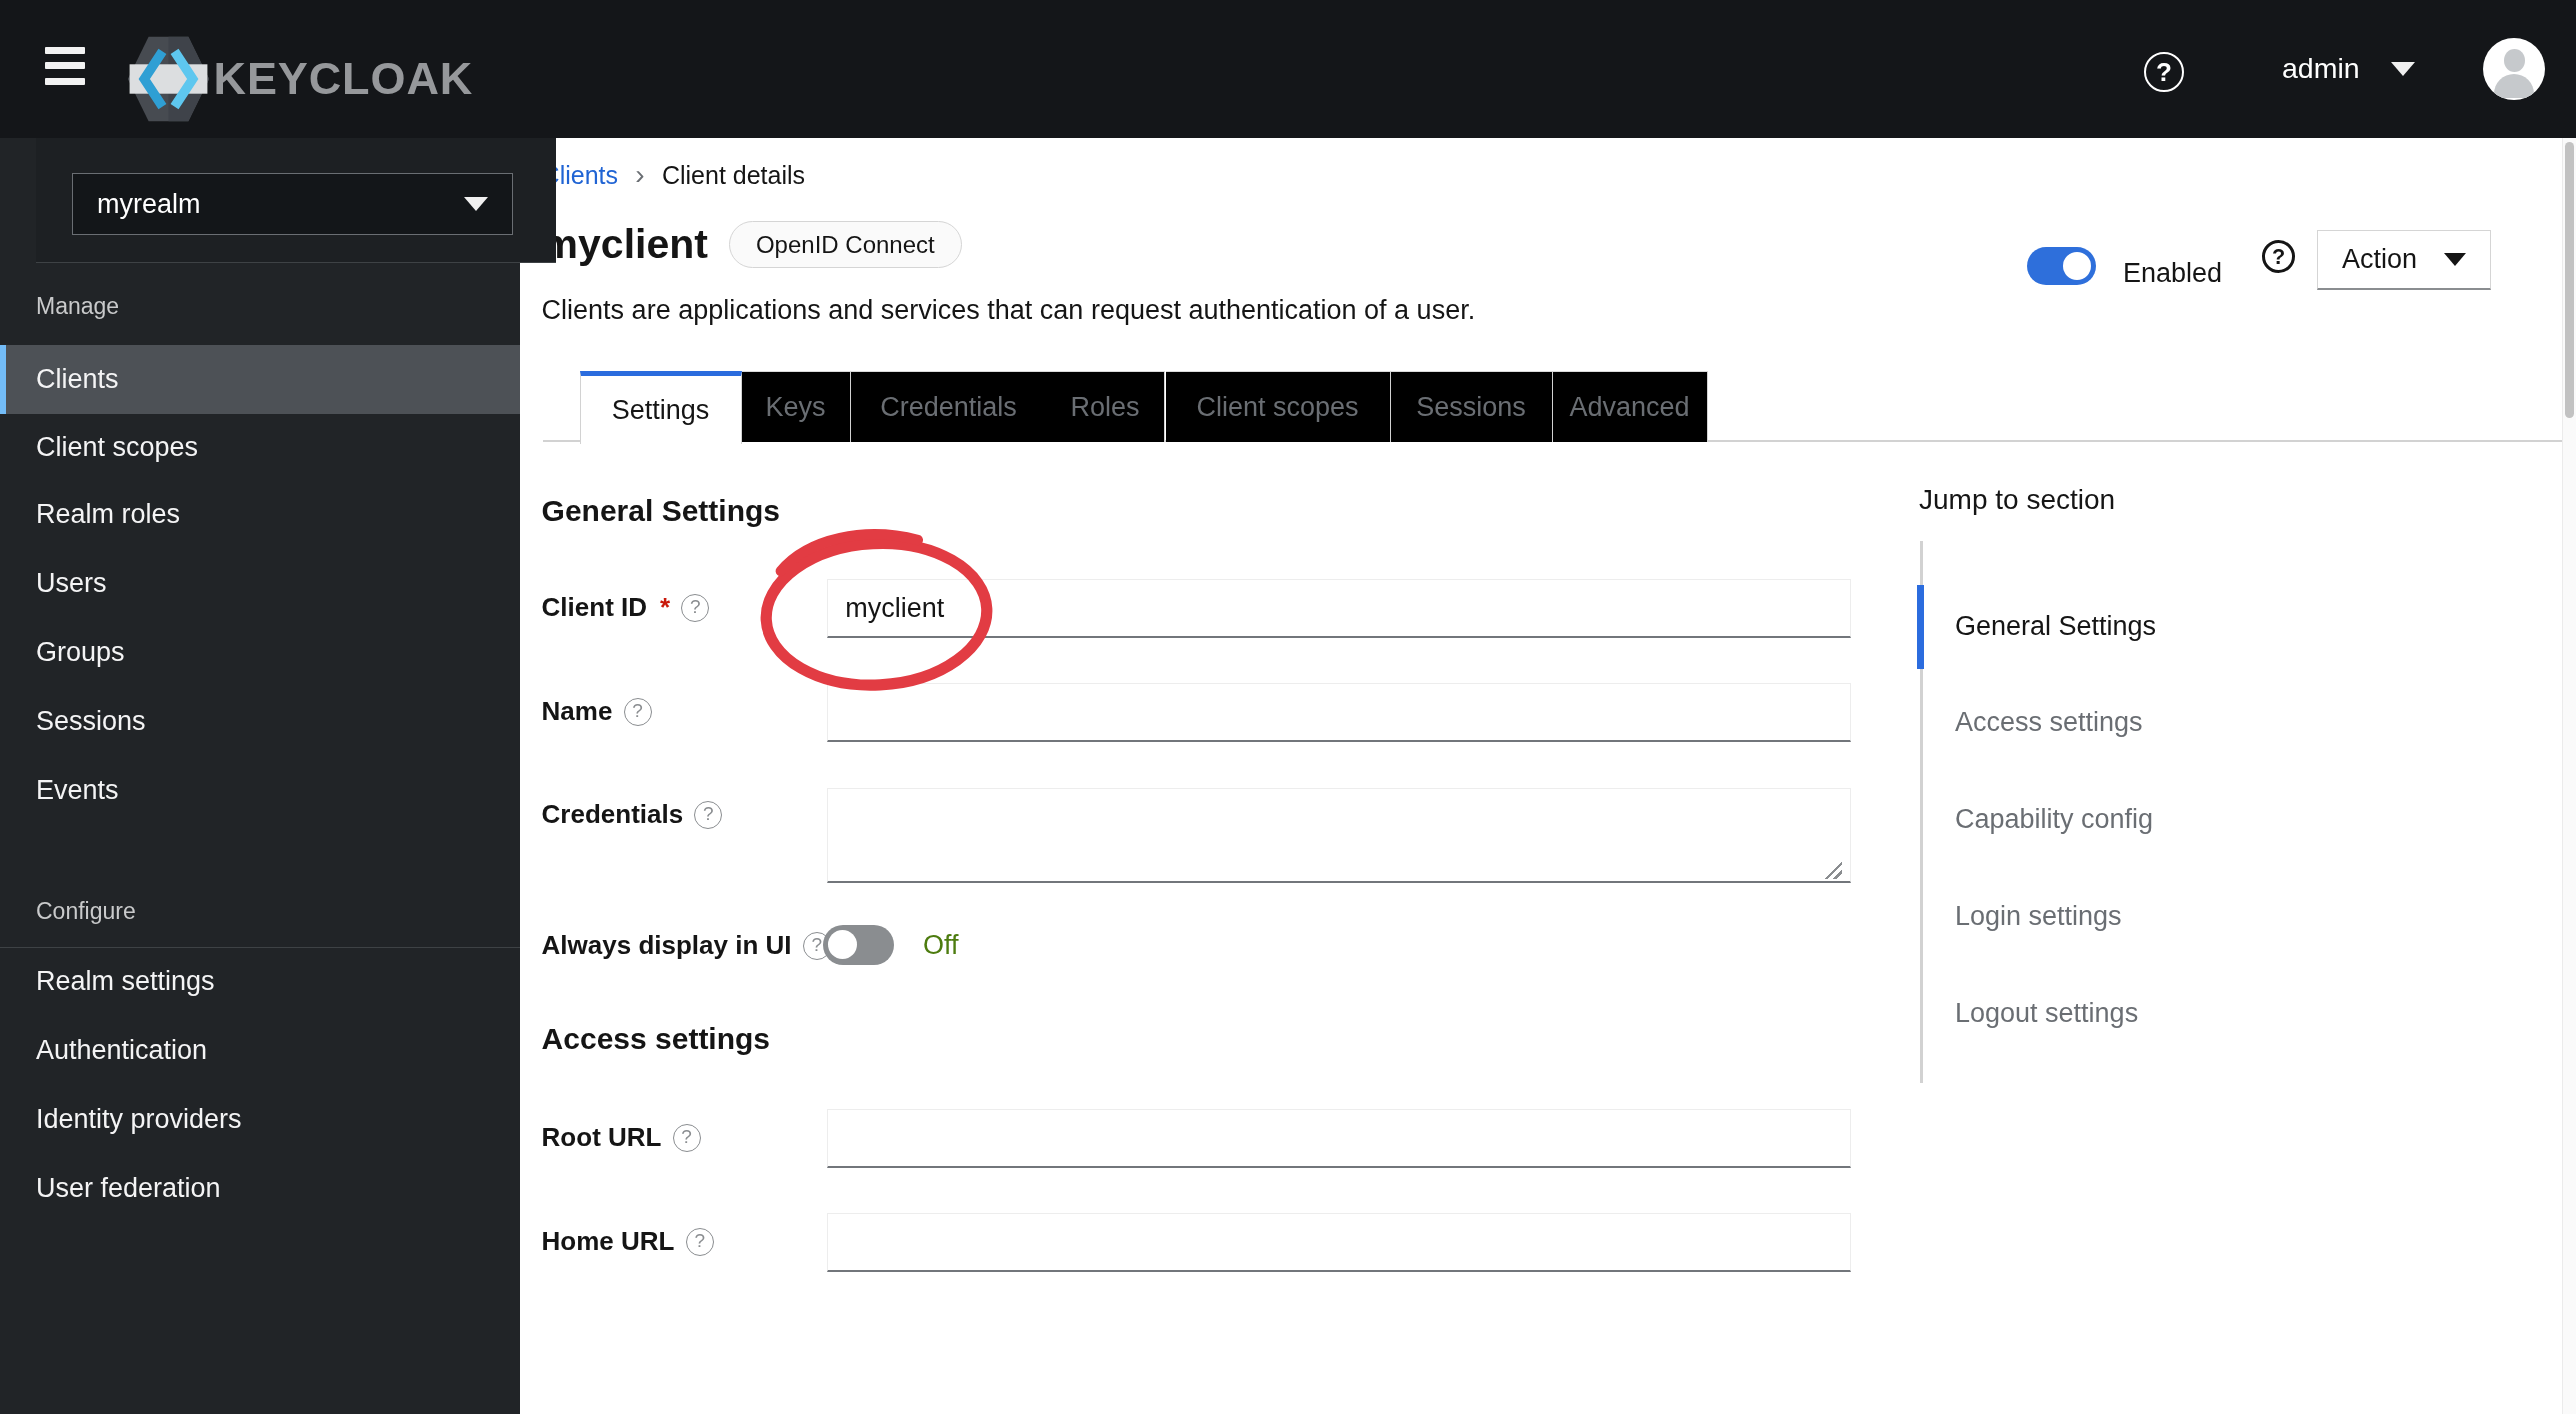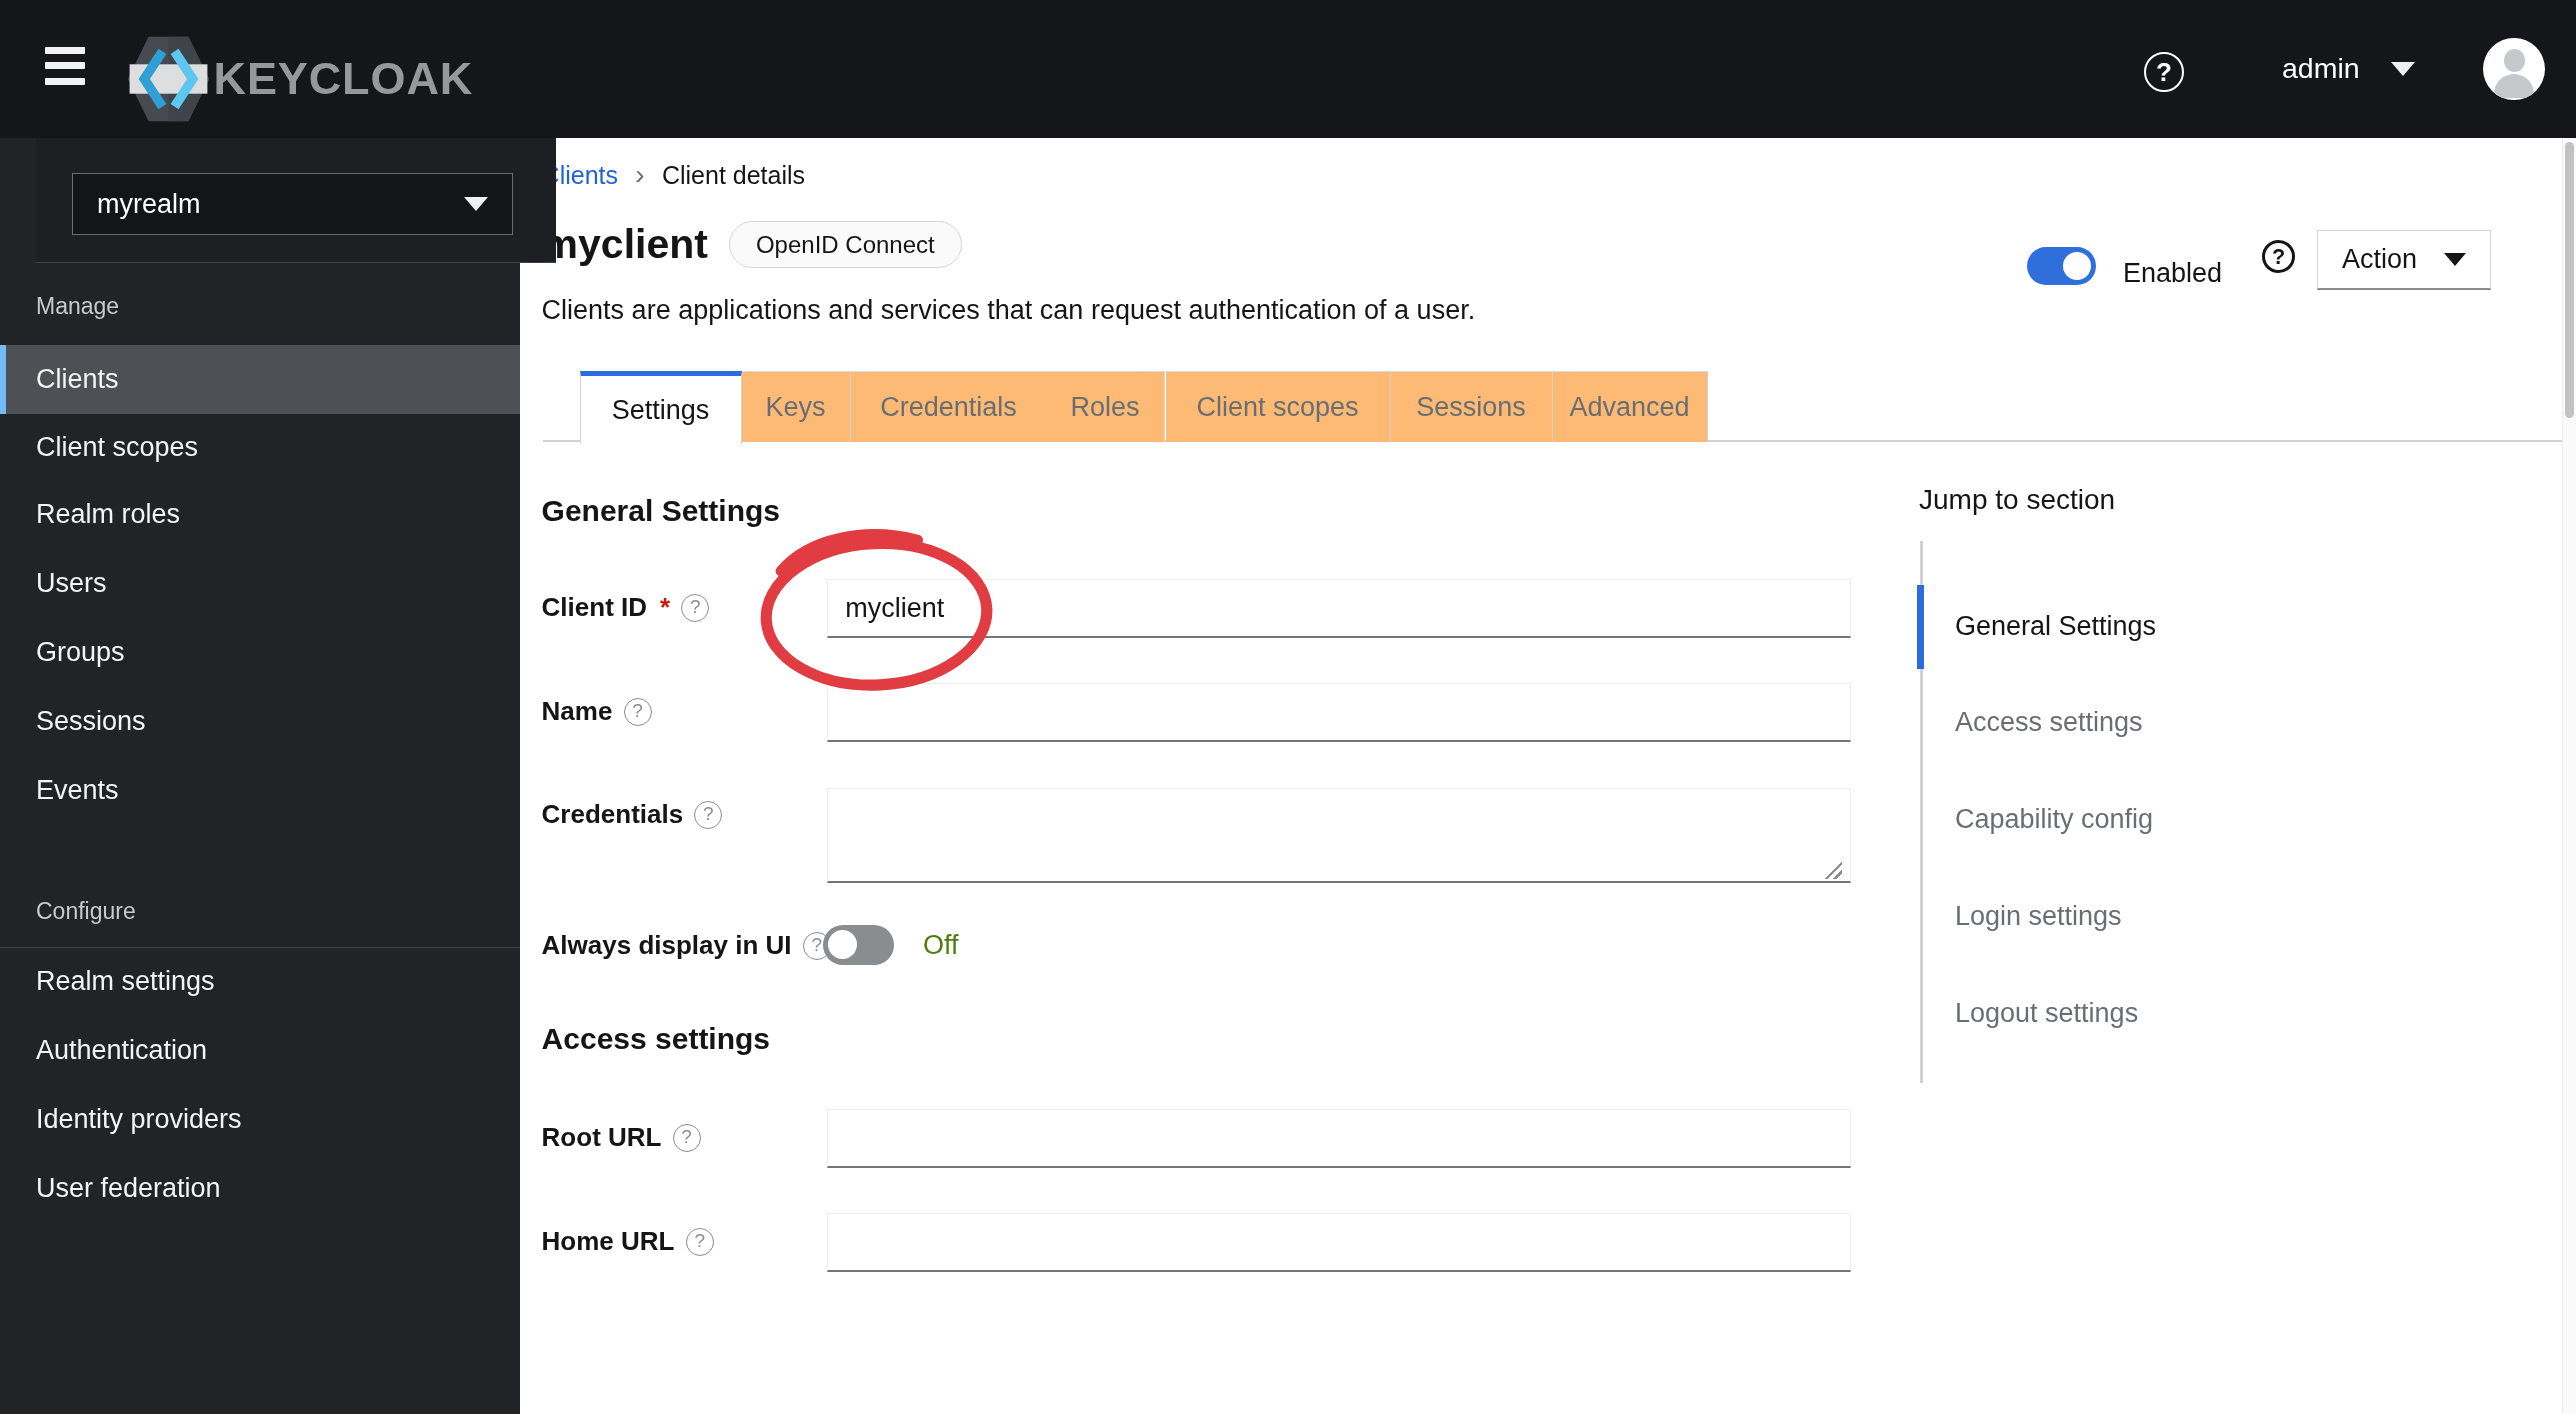--- a/index.html
+++ b/index.html
@@ -47,21 +47,21 @@
   .switch-on { left:1507px; top:109px; width:69px; height:38px; background:#2e6fdb; }
   .switch-on .knob { right:5.2px; }
   .enabled-label { position:absolute; left:1603px; top:120px; font-size:27px; color:#151515; }
   .help-dark { position:absolute; left:1742px; top:102px; width:33px; height:33px; border:3.5px solid #151515; border-radius:50%; color:#151515; font-size:21.6px; font-weight:700; text-align:center; line-height:26px; cursor:pointer; background:none; }
   .action-btn { position:absolute; left:1797px; top:92px; width:174px; height:60px; background:#ffffff; border:1.7px solid #d5d5d5; border-bottom:2.6px solid #8a8d90; display:flex; align-items:center; justify-content:space-between; padding:0 24px; font-size:27px; color:#151515; cursor:pointer; }
   .caret-down-black { width:0; height:0; border-left:11.2px solid transparent; border-right:11.2px solid transparent; border-top:13px solid #151515; }
 
   
   .tabs { position:absolute; left:22.5px; top:233px; width:2020px; height:73px; }
   .tabs::after { content:''; position:absolute; left:0; right:0; top:69px; height:1.7px; background:#d2d2d2; }
-  .tab { position:absolute; top:0; height:71px; display:flex; align-items:center; justify-content:center; font-size:27px; color:#6a6e73; background:#fdba74; border-top:1.7px solid #dadada; border-right:1.7px solid #d2d2d2; cursor:pointer; z-index:1; }
+  .tab { position:absolute; top:0; height:71px; display:flex; align-items:center; justify-content:center; font-size:27px; color:#6a6e73; background:#000000; border-top:1.7px solid #dadada; border-right:1.7px solid #d2d2d2; cursor:pointer; z-index:1; }
   .tab.active { height:73px; background:#ffffff; color:#151515; border:none; border-top:5.2px solid #2b6cde; border-left:1.7px solid #d2d2d2; border-right:1.7px solid #d2d2d2; z-index:3; }
 
   .sec-heading { position:absolute; left:21.6px; font-size:30px; font-weight:700; color:#151515; }
 
   .frow-label { position:absolute; left:21.6px; display:flex; align-items:center; gap:11.2px; font-size:26px; font-weight:700; color:#151515; height:35px; }
   .req { color:#c9190b; font-size:26px; margin-left:1.7px; }
   .help-icon { display:inline-block; width:28px; height:28px; border:1.7px solid #8a8d90; border-radius:50%; color:#8a8d90; font-size:19px; text-align:center; line-height:24px; font-weight:400; cursor:pointer; flex:0 0 auto; }
 
   .f-input { position:absolute; left:307px; width:1024px; height:59px; border:1.7px solid #ededed; border-bottom:2.6px solid #72767b; background:#ffffff; font-size:27px; color:#151515; padding:0 17.3px; font-family:"Liberation Sans",sans-serif; }
   textarea.f-input { height:95px; padding-top:8.6px; resize:none; }

